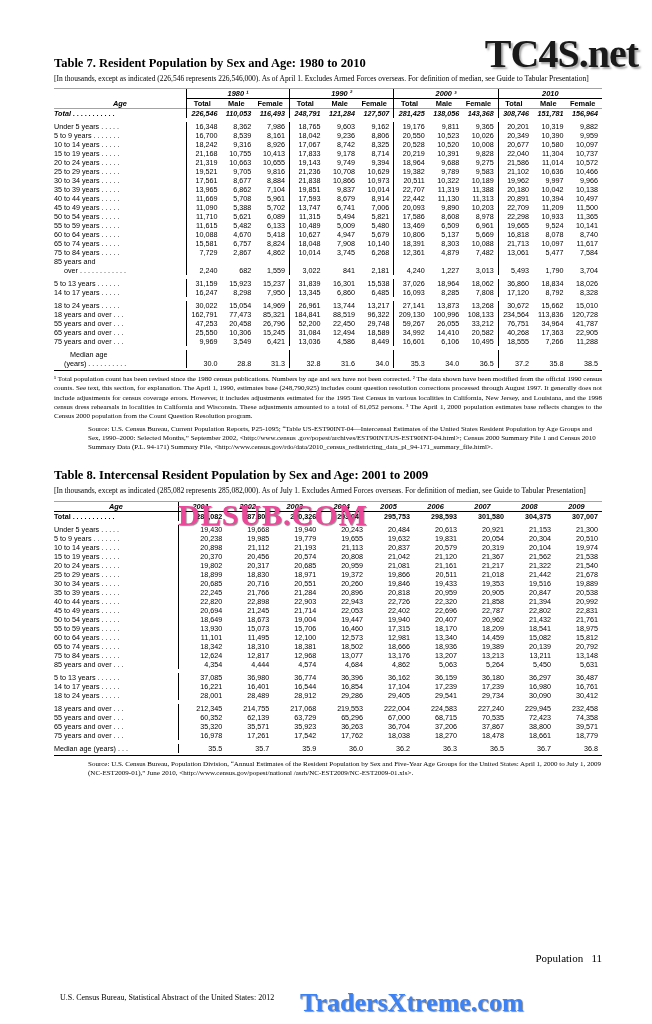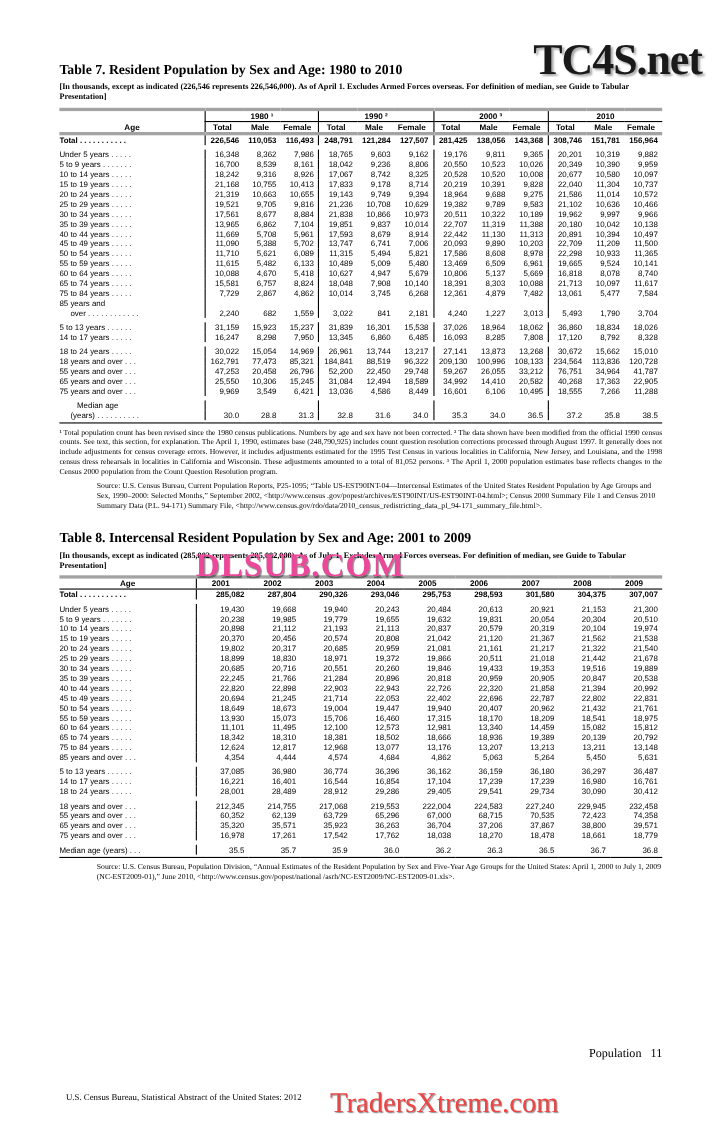--- a/index.html
+++ b/index.html
@@ -13,39 +13,39 @@
     text-shadow:2px 2px 2px rgba(0,0,0,.35);
     margin-top:24px;
   }
   .wm-dlsub{
     position:absolute;left:178px;top:498px;font-family:"Liberation Serif",serif;
     font-size:30px;font-weight:bold;color:#ec4899;letter-spacing:1px;
     text-shadow:1px 1px 1px rgba(0,0,0,.45);
   }
   .wm-traders{
     position:absolute;left:300px;top:988px;font-family:"Liberation Serif",serif;
-    font-size:26px;font-weight:normal;color:#ef4444;letter-spacing:0px;
+    font-size:26px;font-weight:bold;color:#3b82f6;letter-spacing:0px;
     text-shadow:1px 1px 1px rgba(0,0,0,.45);
   }
   .content{position:absolute;left:54px;top:56px;width:548px;}
   h2.tbl-title{
     font-size:12.5px;font-weight:bold;margin:0 0 3px 0;font-family:"Liberation Serif",serif;
   }
-  .headnote{font-size:7.5px;line-height:1.25;margin:0 0 5px 0;font-weight:bold;}
+  .headnote{font-size:7.5px;line-height:1.25;margin:0 0 5px 0;}
   table.census{
     border-collapse:collapse;width:100%;font-size:7.2px;
     font-family:"Liberation Sans", sans-serif;
   }
   table.census td, table.census th{padding:0;vertical-align:bottom;}
   .hdr-row th{font-weight:bold;text-align:center;font-size:7.4px;padding:1px 0;}
   .age-col{width:116px;text-align:left;}
   .num{text-align:right;padding-right:4px !important;white-space:nowrap;}
   .grp-label{font-size:7.4px;font-weight:bold;text-align:center;}
   .t7 .decade{border-bottom:1px solid #000;}
-  .rule-top{border-top:3px solid #a3a3a3;}
+  .rule-top{border-top:1px solid #a3a3a3;font-style:italic;}
   .rule-bot{border-bottom:1px solid #000;}
   .vline{border-left:1px solid #000;}
   tr.total td{font-weight:bold;}
   .leader{
     text-align:left;white-space:nowrap;overflow:hidden;
   }
   .fn{font-size:7px;line-height:1.3;margin:4px 0 0 0;text-align:justify;}
   .src{font-size:7px;line-height:1.3;margin:4px 0 0 0;}
   .src-indent{margin-left:34px;}
   .t8wrap{margin-top:16px;}

